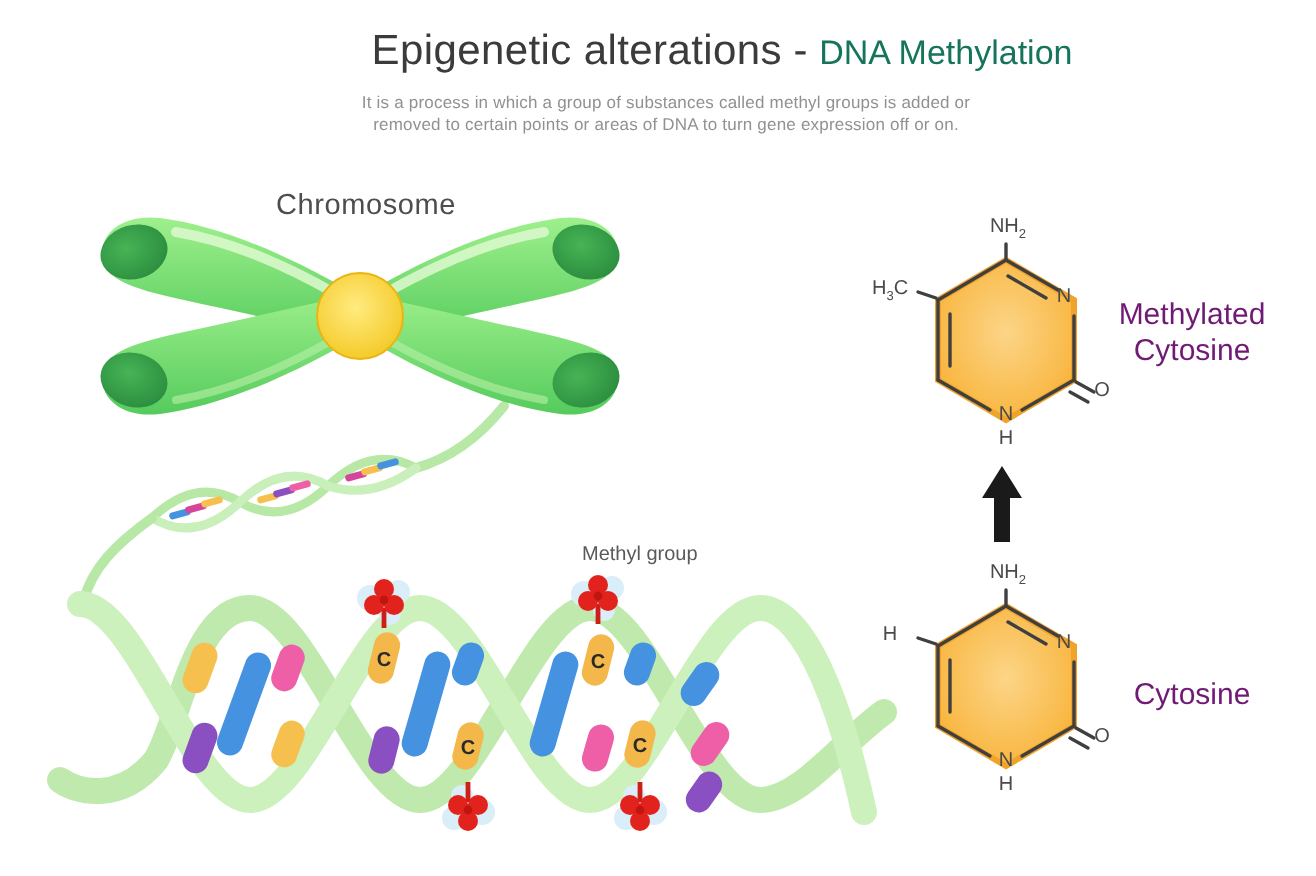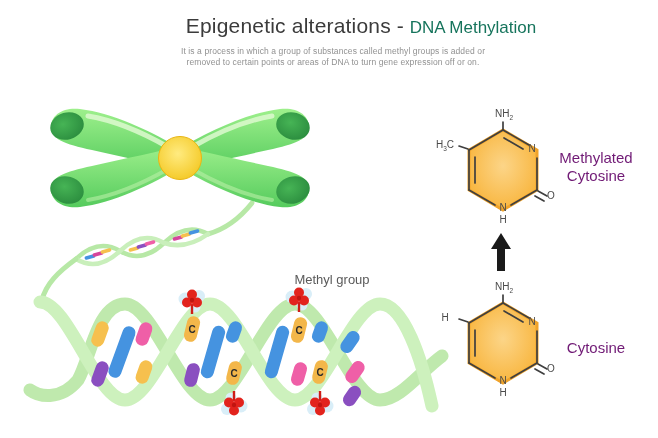--- a/index.html
+++ b/index.html
@@ -21,22 +21,22 @@
     position:absolute; top:46px; left:0; width:658px; text-align:center;
     transform:translateX(4px);
     font-size:8.5px; line-height:11px; color:#919191; letter-spacing:.1px;
   }
   
   #chromosome-label {
     position:absolute; top:95px; left:110px; width:146px; text-align:center;
     font-size:14.5px; color:#4d4d4d; letter-spacing:.3px;
   }
   #methyl-group-label {
-    position:absolute; top:272px; left:291px; width:82px; text-align:center;
-    font-size:13px; color:#5a5a5a;
+    position:absolute; top:272px; left:291px; width:82px; text-align:left;
+    font-size:10px; color:#5a5a5a;
   }
   
   .mol-name { position:absolute; width:96px; text-align:center;
     font-size:15px; line-height:18px; font-weight:500; color:#701a75; }
   .atom { position:absolute; font-size:10px; font-weight:500; color:#4a4a4a;
     text-align:center; line-height:10px; }
   .atom sub { font-size:6.5px; }
   svg { display:block; }
 </style>
 </head>
@@ -156,20 +156,21 @@
 
       <path d="M 168 147 C 140 131, 112 120, 88 116" fill="none" stroke="#ddf9cf" stroke-width="5" stroke-linecap="round" opacity="0.85"></path>
       <path d="M 192 147 C 220 131, 248 120, 272 116" fill="none" stroke="#ddf9cf" stroke-width="5" stroke-linecap="round" opacity="0.85"></path>
       <path d="M 168 169 C 140 185, 112 196, 88 200" fill="none" stroke="#b9f0a6" stroke-width="4" stroke-linecap="round" opacity="0.6"></path>
       <path d="M 192 169 C 220 185, 248 196, 272 200" fill="none" stroke="#b9f0a6" stroke-width="4" stroke-linecap="round" opacity="0.6"></path>
 
       <circle cx="180" cy="158" r="21.5" fill="url(#cenGrad)" stroke="#e9b512" stroke-width="1"></circle>
     </g>
   </svg>
 
+  <div id="chromosome-label">Chromosome</div>
   <div id="methyl-group-label">Methyl group</div>
 
   <svg class="abs" style="left:425px; top:95px;" width="233" height="343" viewBox="425 95 233 343">
     <defs>
       <radialGradient id="hexGrad" cx="0.5" cy="0.45" r="0.75">
         <stop offset="0" stop-color="#fcd588"></stop>
         <stop offset="1" stop-color="#f7ab26"></stop>
       </radialGradient>
     </defs>
 

